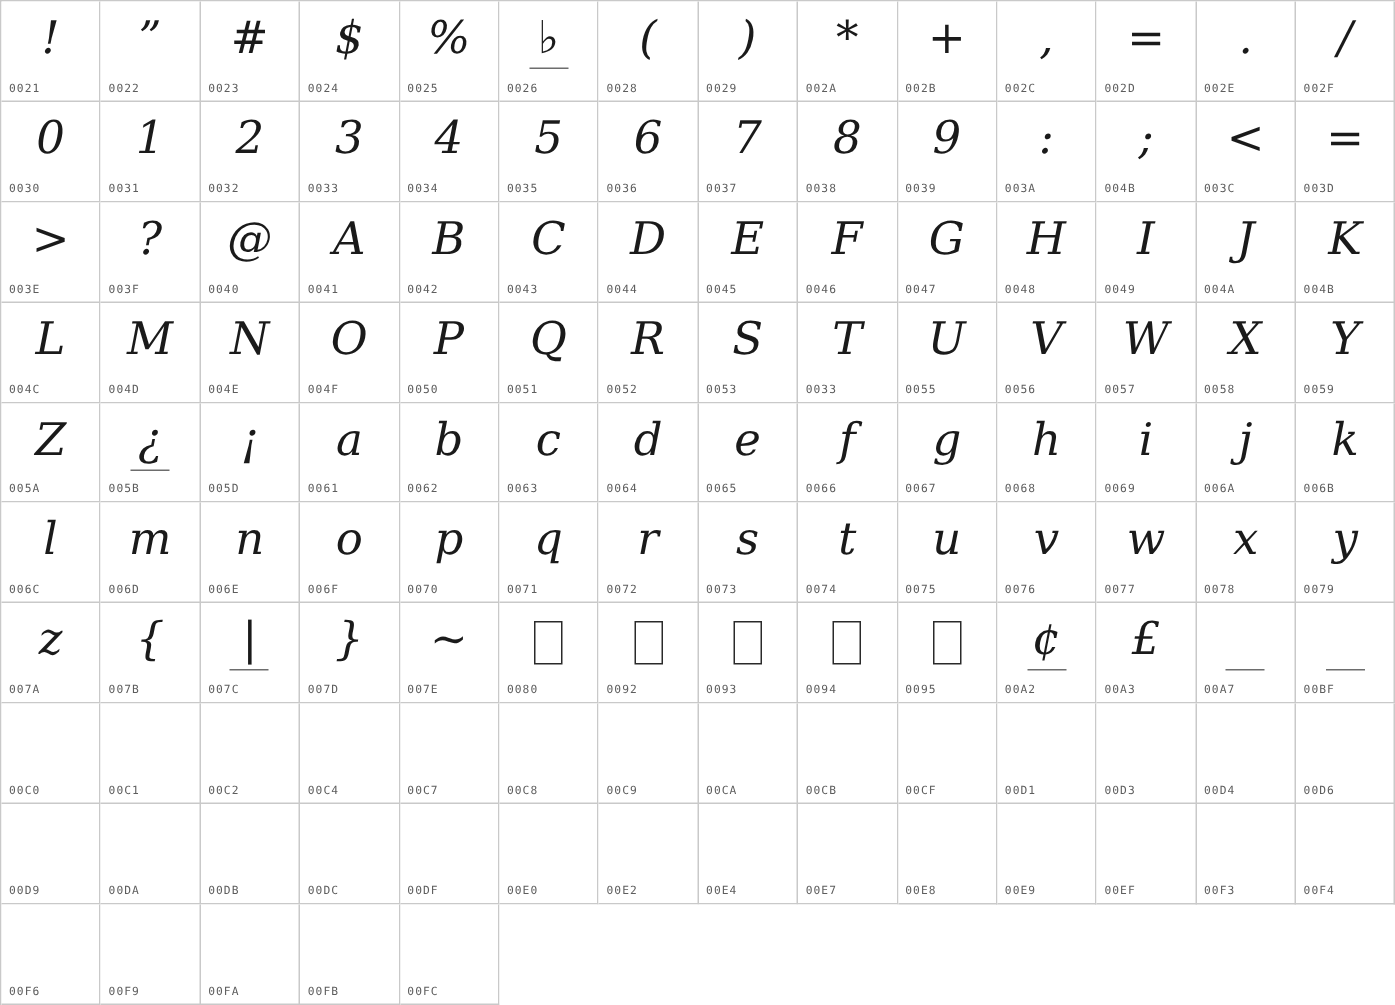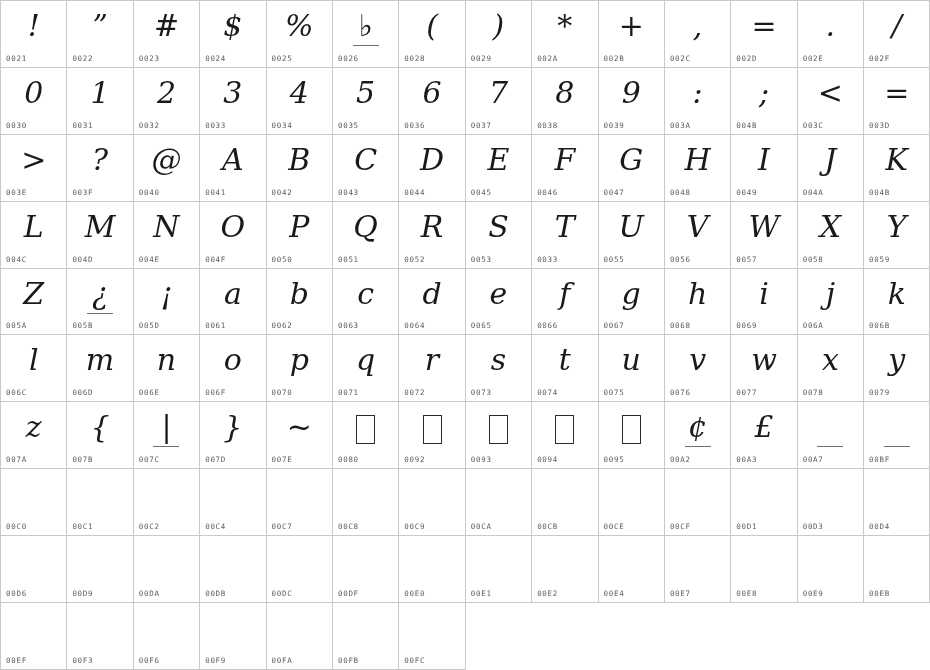--- a/index.html
+++ b/index.html
@@ -507,24 +507,20 @@
     <div class="cell">
       <div class="glyph"></div>
       <div class="code">00CA</div>
     </div>
     <div class="cell">
       <div class="glyph"></div>
       <div class="code">00CB</div>
     </div>
     <div class="cell">
       <div class="glyph"></div>
-      <div class="code">00CE</div>
-    </div>
-    <div class="cell">
-      <div class="glyph"></div>
       <div class="code">00CF</div>
     </div>
     <div class="cell">
       <div class="glyph"></div>
       <div class="code">00D1</div>
     </div>
     <div class="cell">
       <div class="glyph"></div>
       <div class="code">00D3</div>
     </div>
@@ -555,53 +551,49 @@
     <div class="cell">
       <div class="glyph"></div>
       <div class="code">00DF</div>
     </div>
     <div class="cell">
       <div class="glyph"></div>
       <div class="code">00E0</div>
     </div>
     <div class="cell">
       <div class="glyph"></div>
-      <div class="code">00E1</div>
-    </div>
-    <div class="cell">
-      <div class="glyph"></div>
       <div class="code">00E2</div>
     </div>
     <div class="cell">
       <div class="glyph"></div>
       <div class="code">00E4</div>
     </div>
     <div class="cell">
       <div class="glyph"></div>
       <div class="code">00E7</div>
     </div>
     <div class="cell">
       <div class="glyph"></div>
       <div class="code">00E8</div>
     </div>
     <div class="cell">
       <div class="glyph"></div>
       <div class="code">00E9</div>
     </div>
     <div class="cell">
       <div class="glyph"></div>
-      <div class="code">00EB</div>
-    </div>
-    <div class="cell">
-      <div class="glyph"></div>
       <div class="code">00EF</div>
     </div>
     <div class="cell">
       <div class="glyph"></div>
       <div class="code">00F3</div>
+    </div>
+    <div class="cell">
+      <div class="glyph"></div>
+      <div class="code">00F4</div>
     </div>
     <div class="cell">
       <div class="glyph"></div>
       <div class="code">00F6</div>
     </div>
     <div class="cell">
       <div class="glyph"></div>
       <div class="code">00F9</div>
     </div>
     <div class="cell">

